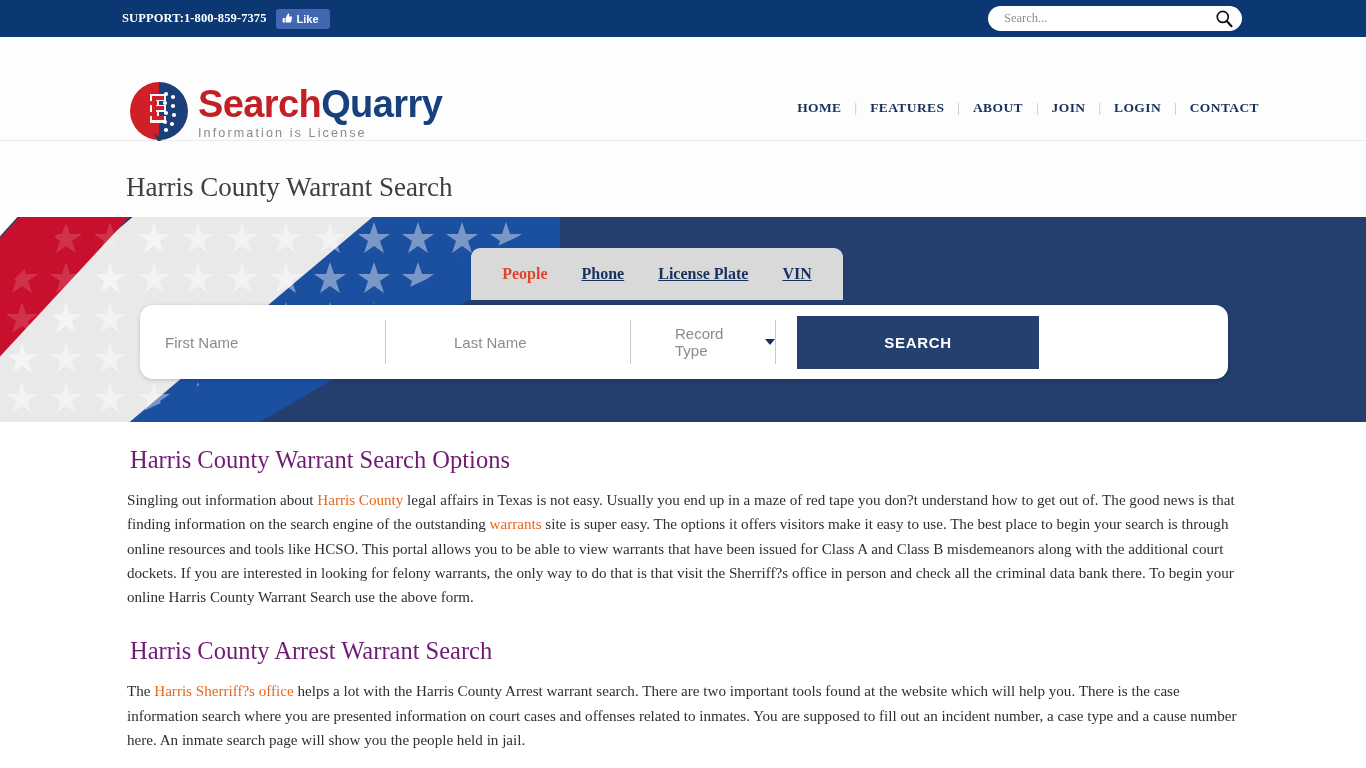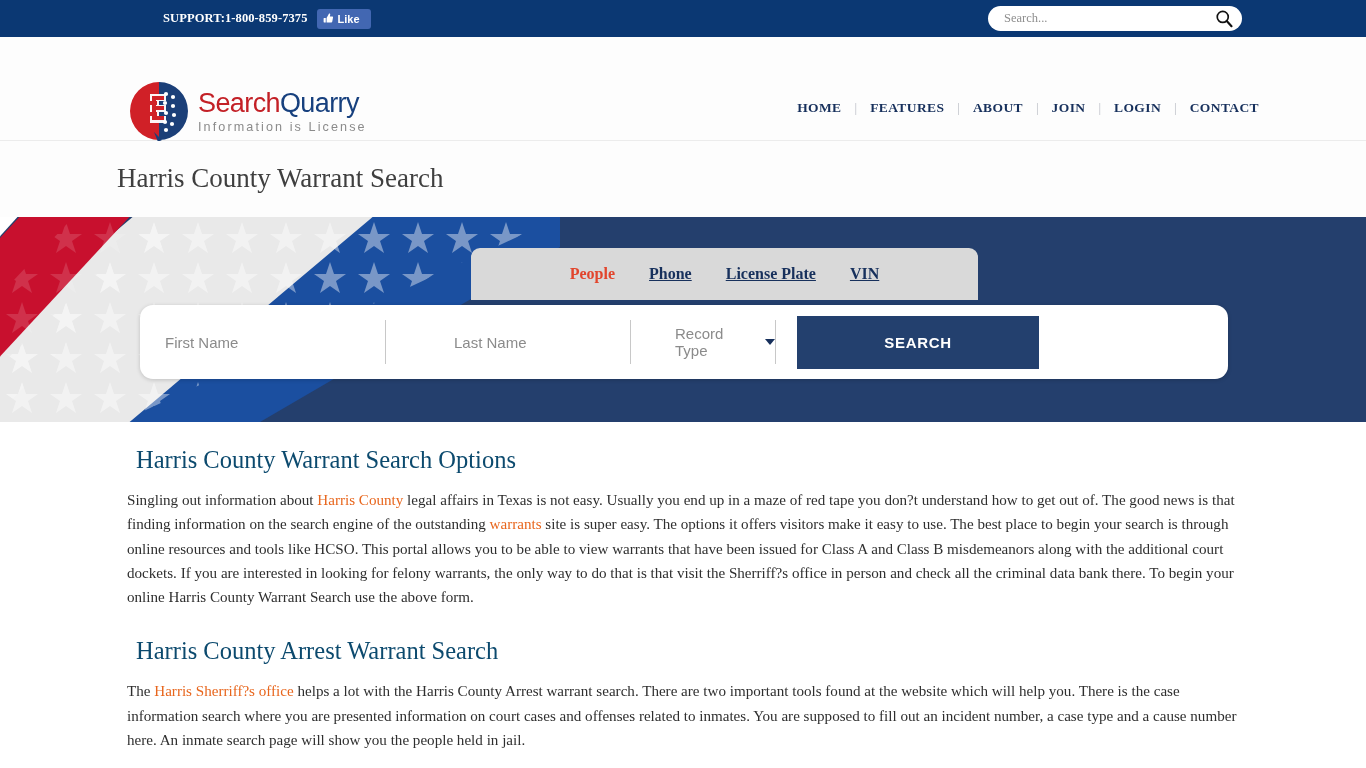--- a/index.html
+++ b/index.html
@@ -17,21 +17,20 @@
     height: 37px;
     background: #0b3873;
     display: flex;
     align-items: center;
   }
   .topbar-inner {
     width: 100%;
     display: flex;
     align-items: center;
     padding-left: 122px;
-    margin-left: 41px;
   }
   .support-text {
     color: #ffffff;
     font-family: "Liberation Serif", serif;
     font-weight: bold;
     font-size: 12.5px;
     letter-spacing: .1px;
     white-space: nowrap;
   }
   .like-btn {
@@ -89,22 +88,22 @@
     top: 43px;
     display: flex;
     align-items: center;
     gap: 8px;
     cursor: pointer;
   }
   .logo-mark { width: 62px; height: 64px; display: block; }
   .logo-text { display: flex; flex-direction: column; line-height: 1; }
   .logo-word {
     font-family: "Liberation Sans", sans-serif;
-    font-size: 27px;
-    font-weight: normal;
+    font-size: 38px;
+    font-weight: bold;
     letter-spacing: -0.6px;
   }
   .logo-word .s1 { color: #c32026; }
   .logo-word .s2 { color: #17407e; }
   .logo-tag {
     font-family: "Liberation Sans", sans-serif;
     font-size: 12.6px;
     color: #8b8b8b;
     letter-spacing: 2.1px;
     margin-top: 4px;
@@ -131,37 +130,37 @@
   
   .page-title-bar { height: 76px; background: #fdfdfd; position: relative; }
   .page-title {
     position: absolute;
     left: 113px;
     top: 18px;
     font-family: "Liberation Serif", serif;
     font-size: 27px;
     color: #3f3f3f;
     font-weight: normal;
-    margin: 4px;
+    margin: 13px;
   }
 
   
   .hero {
     position: relative;
     height: 205px;
     background: #243f6d;
     overflow: hidden;
   }
   .hero-flag { position: absolute; left: 0; top: 0; width: 560px; height: 205px; }
 
   .tabs {
     position: absolute;
     left: 471px;
     top: 31px;
-    width: 507px;
+    width: 372px;
     height: 52px;
     background: #d9d9d9;
     border-radius: 9px 9px 0 0;
     display: flex;
     align-items: center;
     justify-content: center;
     gap: 34px;
     z-index: 3;
   }
   .tab {
@@ -243,22 +242,22 @@
 
   
   .content {
     padding: 14px 116px 0 127px;
     background: #ffffff;
   }
   .content h2 {
     font-family: "Liberation Serif", serif;
     font-size: 24.5px;
     font-weight: normal;
-    color: #0c4a6e;
-    margin: 10px 0 14px 9px;
+    color: #701a75;
+    margin: 10px 0 14px 3px;
   }
   .content h2.second { margin-top: 28px; }
   .content p {
     font-family: "Liberation Serif", serif;
     font-size: 15.1px;
     line-height: 24.3px;
     color: #2f2f2f;
     margin: 0 0 17px 0;
     text-align: left;
   }

